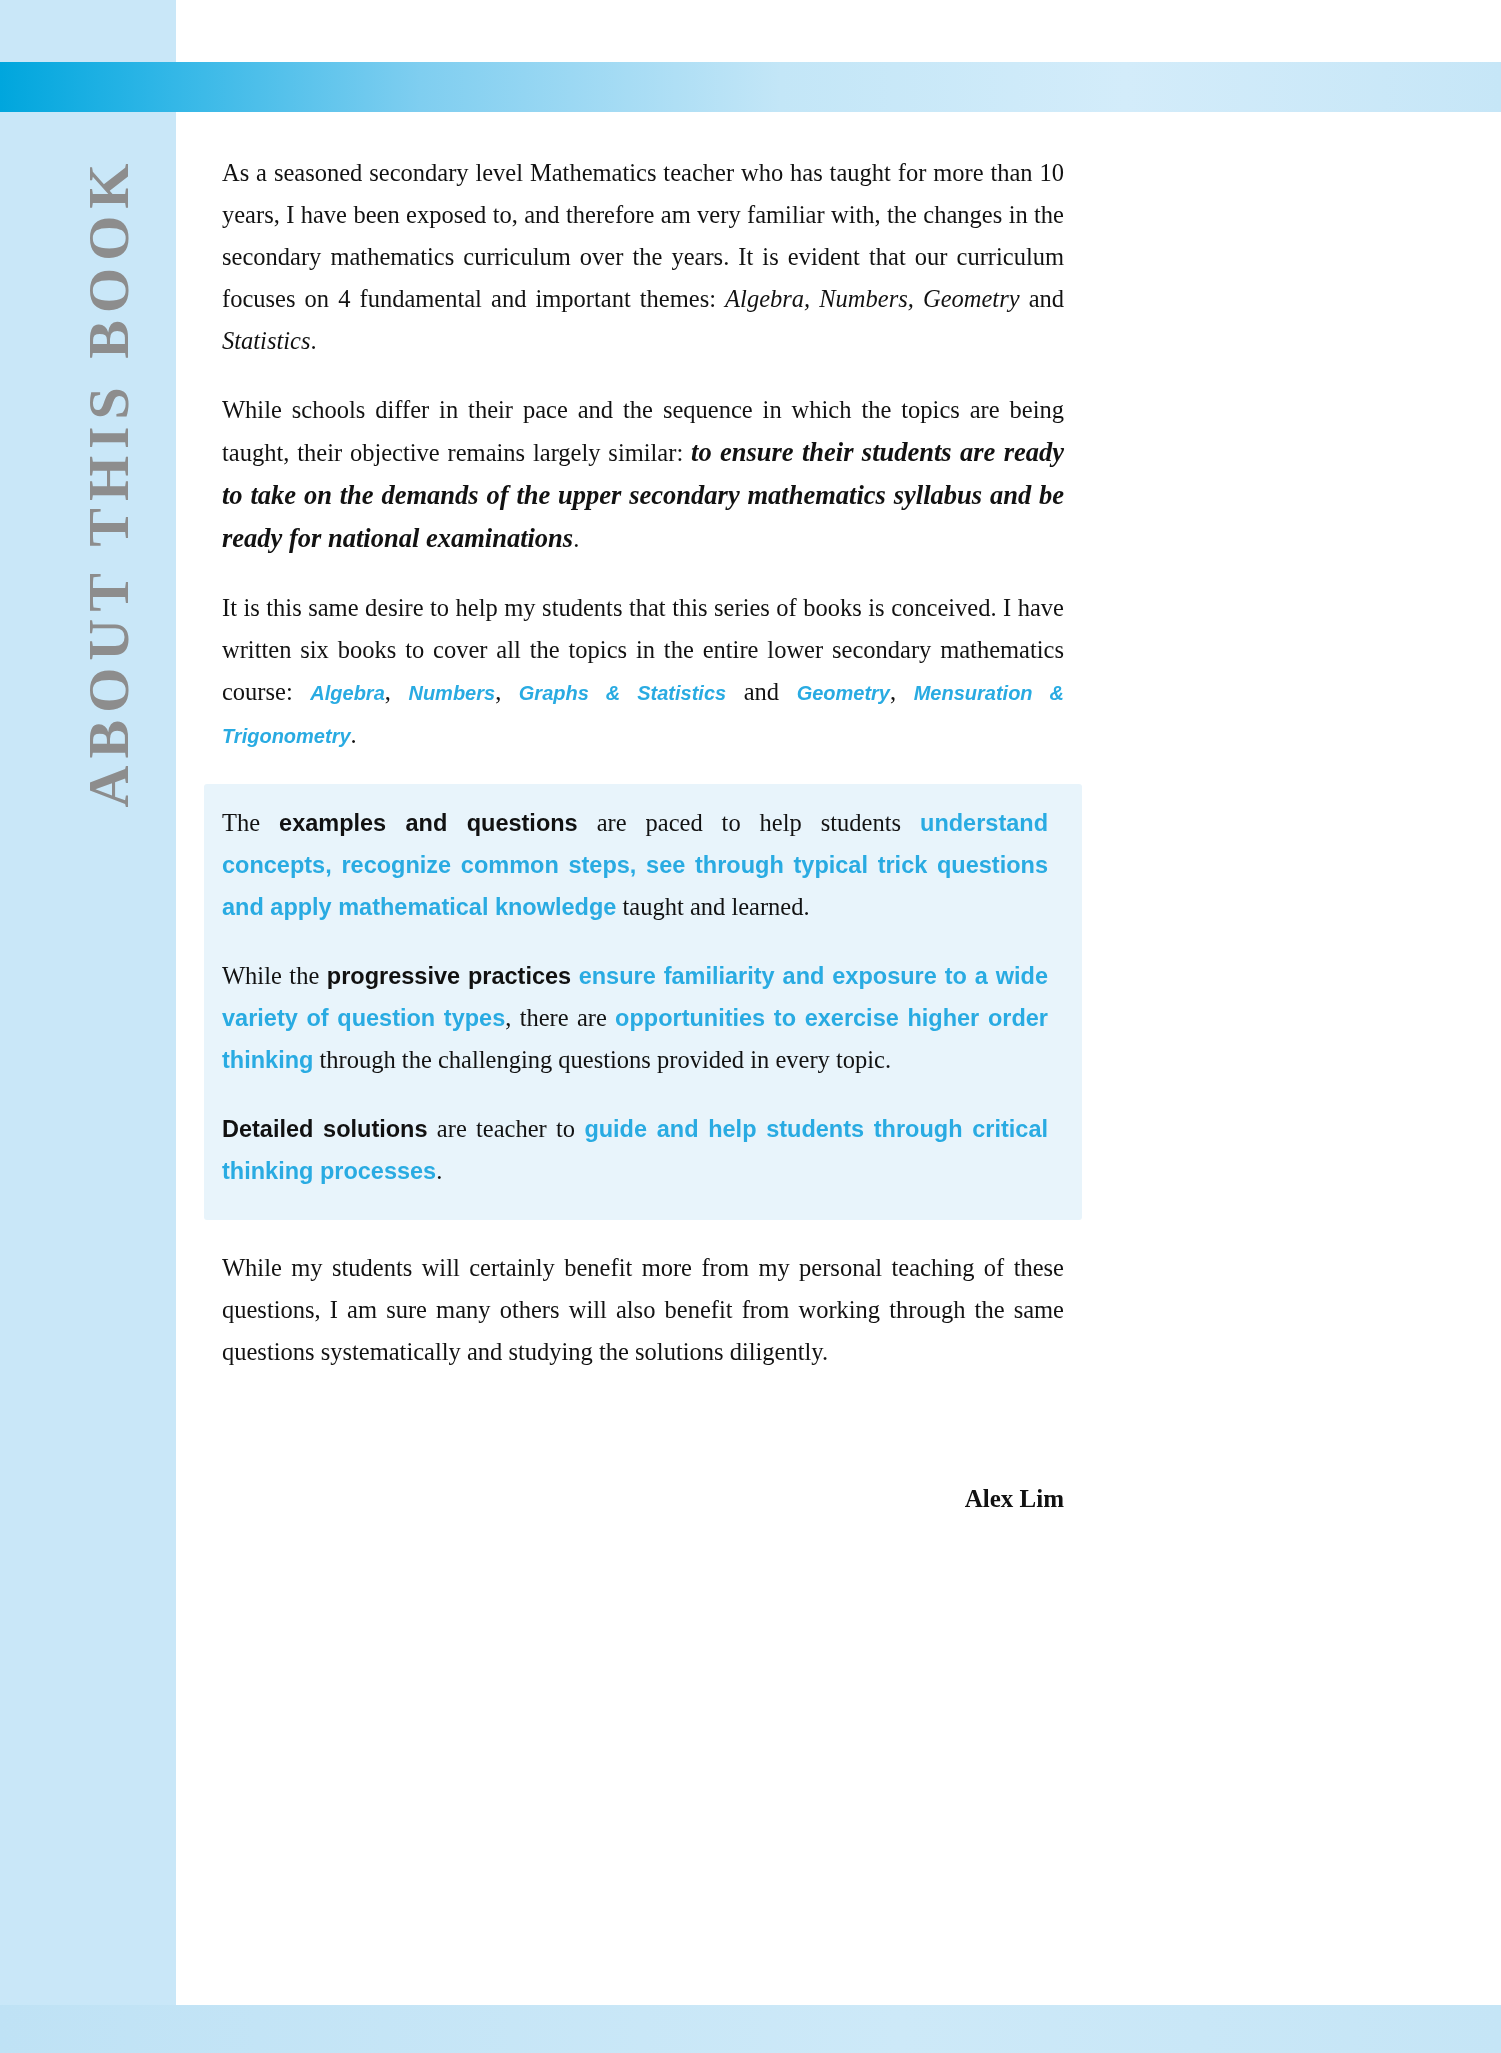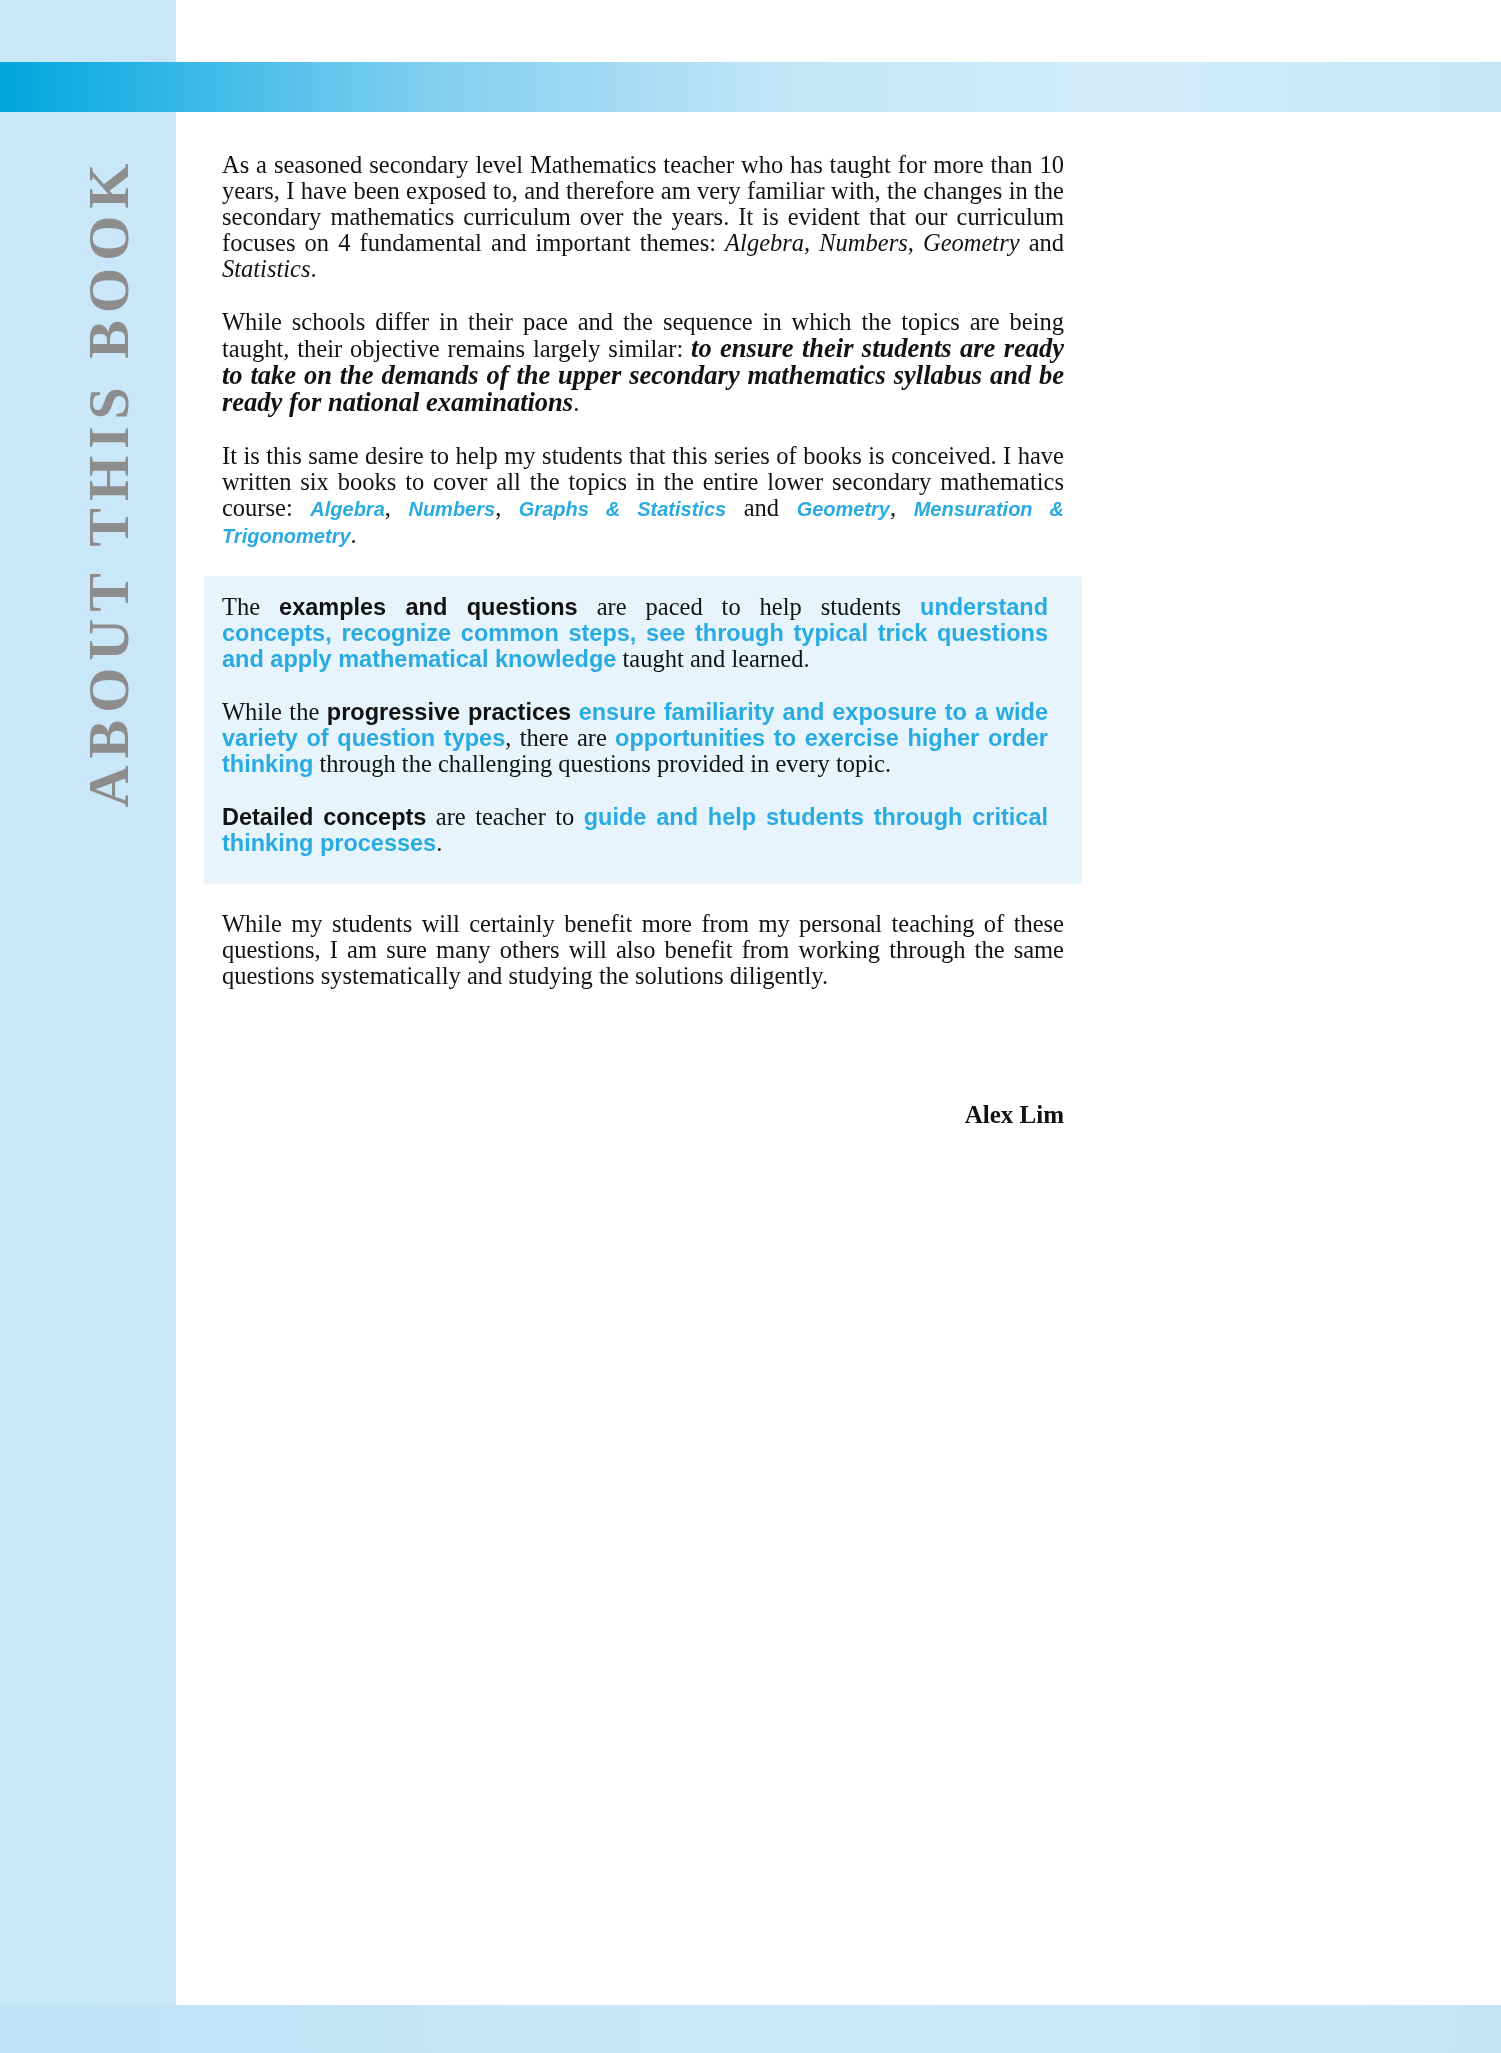--- a/index.html
+++ b/index.html
@@ -50,21 +50,21 @@
 
   .content {
     position:absolute;
     left:222px; top:152px;
     width:842px;
   }
 
   p.para {
     margin:0 0 27px 0;
     font-size:24.5px;
-    line-height:26px;
+    line-height:42px;
     text-align:justify;
     color:#121212;
   }
 
   .highlight-box {
     background:#e8f4fb;
     margin:4px -18px 27px -18px;
     padding:18px 34px 1px 18px;
     border-radius:3px;
   }
@@ -118,20 +118,20 @@
 
   <p class="para"><span class="run-plain">While schools differ in their pace and the sequence in which the topics are being taught, their objective remains largely similar: </span><span class="run-bolditalic">to ensure their students are ready to take on the demands of the upper secondary mathematics syllabus and be ready for national examinations</span><span class="run-plain">.</span></p>
 
   <p class="para"><span class="run-plain">It is this same desire to help my students that this series of books is conceived. I have written six books to cover all the topics in the entire lower secondary mathematics course: </span><span class="run-blueitalic">Algebra</span><span class="run-plain">, </span><span class="run-blueitalic">Numbers</span><span class="run-plain">, </span><span class="run-blueitalic">Graphs &amp; Statistics</span><span class="run-plain"> and </span><span class="run-blueitalic">Geometry</span><span class="run-plain">, </span><span class="run-blueitalic">Mensuration &amp; Trigonometry</span><span class="run-plain">.</span></p>
 
   <div class="highlight-box">
     <p class="para"><span class="run-plain">The </span><span class="run-sansbold">examples and questions</span><span class="run-plain"> are paced to help students </span><span class="run-sansblue">understand concepts, recognize common steps, see through typical trick questions and apply mathematical knowledge</span><span class="run-plain"> taught and learned.</span></p>
 
     <p class="para"><span class="run-plain">While the </span><span class="run-sansbold">progressive practices</span><span class="run-plain"> </span><span class="run-sansblue">ensure familiarity and exposure to a wide variety of question types</span><span class="run-plain">, there are </span><span class="run-sansblue">opportunities to exercise higher order thinking</span><span class="run-plain"> through the challenging questions provided in every topic.</span></p>
 
-    <p class="para"><span class="run-sansbold">Detailed concepts</span><span class="run-plain"> are teacher to </span><span class="run-sansblue">guide and help students through critical thinking processes</span><span class="run-plain">.</span></p>
+    <p class="para"><span class="run-sansbold">Detailed solutions</span><span class="run-plain"> are teacher to </span><span class="run-sansblue">guide and help students through critical thinking processes</span><span class="run-plain">.</span></p>
   </div>
 
   <p class="para"><span class="run-plain">While my students will certainly benefit more from my personal teaching of these questions, I am sure many others will also benefit from working through the same questions systematically and studying the solutions diligently.</span></p>
 
   <div class="author">Alex Lim</div>
 
 </div>
 
 </body></html>

